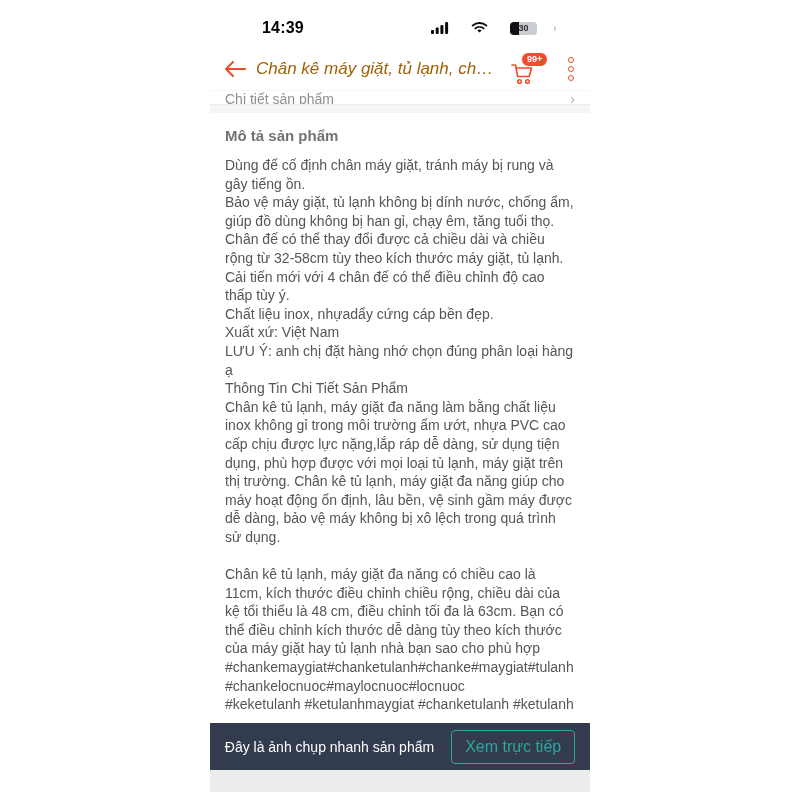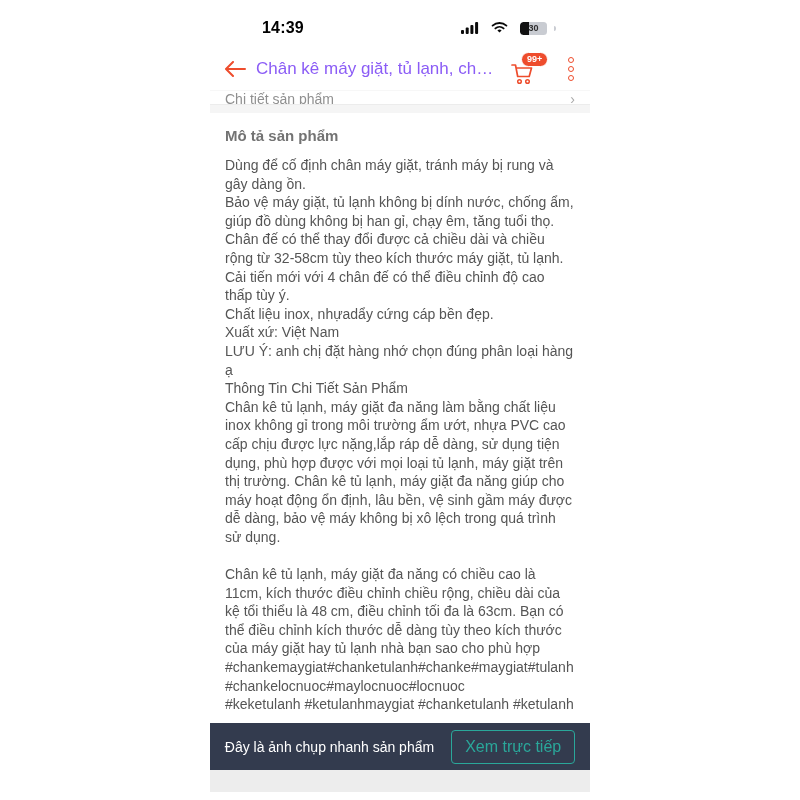--- a/index.html
+++ b/index.html
@@ -3,30 +3,30 @@
 <meta charset="utf-8">
 <style>
   html,body{margin:0;padding:0;background:#fff;}
   body{font-family:"Liberation Sans","DejaVu Sans",sans-serif;-webkit-font-smoothing:antialiased;}
   .canvas{position:relative;width:716px;height:800px;background:#fff;overflow:hidden;margin:0 auto;}
   .phone{position:relative;width:380px;height:800px;margin:0 auto;background:#fff;}
 
   
   .statusbar{display:flex;justify-content:space-between;align-items:center;height:40px;padding:8px 34px 0 52px;}
   .time{font-size:16px;font-weight:700;color:#000;letter-spacing:.2px;}
-  .sicons{display:flex;align-items:center;gap:12px;}
+  .sicons{display:flex;align-items:center;gap:22px;}
   .battery{position:relative;width:27px;height:13px;background:#c9ccd2;border-radius:3.5px;overflow:hidden;}
   .battery .fill{position:absolute;left:0;top:0;bottom:0;width:34%;background:#111;border-radius:3.5px 0 0 3.5px;}
   .battery .pct{position:absolute;left:0;right:0;top:1px;text-align:center;font-size:9px;font-weight:700;color:#2e2e2e;}
   .bat-nub{width:2px;height:5px;background:#c9ccd2;border-radius:0 2px 2px 0;margin-left:-5px;}
 
   
   .header{display:flex;align-items:center;height:42px;padding:0 14px;gap:10px;border-bottom:1px solid #f7f7f7;}
   .back{display:flex;align-items:center;cursor:pointer;}
-  .title{flex:1;font-size:17px;font-weight:500;color:#8b5cf6;white-space:nowrap;overflow:hidden;}
+  .title{flex:1;font-size:17px;font-weight:500;color:#a16207;white-space:nowrap;overflow:hidden;font-style:italic;}
   .cart{position:relative;margin-right:20px;cursor:pointer;display:flex;margin-top:8px;}
   .badge{position:absolute;top:-9px;left:11px;background:var(--accent,#ee4d2d);color:#fff;border:1.5px solid #fff;
          border-radius:9px;font-size:9px;font-weight:700;padding:1px 5px;line-height:11px;}
   .kebab{display:flex;flex-direction:column;gap:3px;align-items:center;cursor:pointer;padding:2px;}
   .kebab i{display:block;width:4px;height:4px;border:1.5px solid var(--accent,#ee4d2d);border-radius:50%;}
 
   
   .clipped-row{position:relative;height:13px;overflow:hidden;padding:0 15px;color:#8f8f8f;font-size:14px;}
   .clip-text{display:block;line-height:17px;}
   .clip-chevron{position:absolute;right:15px;top:0;line-height:17px;color:#aaa;font-size:14px;}
@@ -101,21 +101,21 @@
     <div class="clipped-row">
       <span class="clip-text">Chi tiết sản phẩm</span>
       <span class="clip-chevron">›</span>
     </div>
 
     <div class="divider-band"></div>
 
     <div class="section">
       <h3>Mô tả sản phẩm</h3>
       <div class="desc">
-          <p>Dùng để cố định chân máy giặt, tránh máy bị rung và gây dàng ồn.</p>
+          <p>Dùng để cố định chân máy giặt, tránh máy bị rung và gây tiếng ồn.</p>
           <p>Bảo vệ máy giặt, tủ lạnh không bị dính nước, chống ẩm, giúp đồ dùng không bị han gỉ, chạy êm, tăng tuổi thọ.</p>
           <p>Chân đế có thể thay đổi được cả chiều dài và chiều rộng từ 32-58cm tùy theo kích thước máy giặt, tủ lạnh.</p>
           <p>Cải tiến mới với 4 chân đế có thể điều chỉnh độ cao thấp tùy ý.</p>
           <p>Chất liệu inox, nhựadẩy cứng cáp bền đẹp.</p>
           <p>Xuất xứ: Việt Nam</p>
           <p>LƯU Ý: anh chị đặt hàng nhớ chọn đúng phân loại hàng ạ</p>
           <p>Thông Tin Chi Tiết Sản Phẩm</p>
           <p>Chân kê tủ lạnh, máy giặt đa năng làm bằng chất liệu inox không gỉ trong môi trường ẩm ướt, nhựa PVC cao cấp chịu được lực nặng,lắp ráp dễ dàng, sử dụng tiện dụng, phù hợp được với mọi loại tủ lạnh, máy giặt trên thị trường. Chân kê tủ lạnh, máy giặt đa năng giúp cho máy hoạt động ổn định, lâu bền, vệ sinh gầm máy được dễ dàng, bảo vệ máy không bị xô lệch trong quá trình sử dụng.</p>
           <p></p>
           <p>Chân kê tủ lạnh, máy giặt đa năng có chiều cao là 11cm, kích thước điều chỉnh chiều rộng, chiều dài của kệ tổi thiểu là 48 cm, điều chỉnh tối đa là 63cm. Bạn có thể điều chỉnh kích thước dễ dàng tùy theo kích thước của máy giặt hay tủ lạnh nhà bạn sao cho phù hợp</p>

